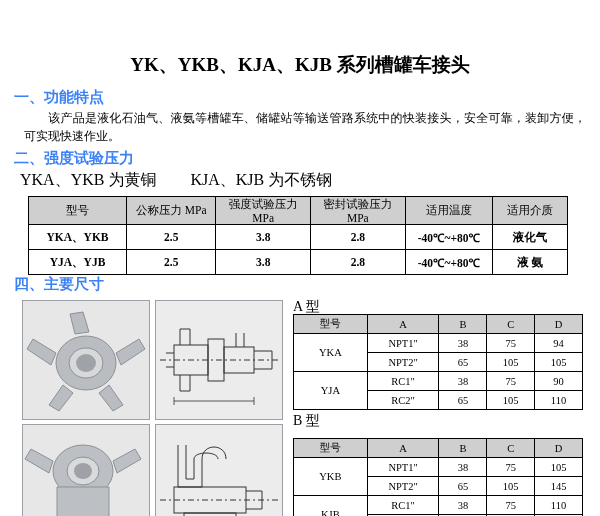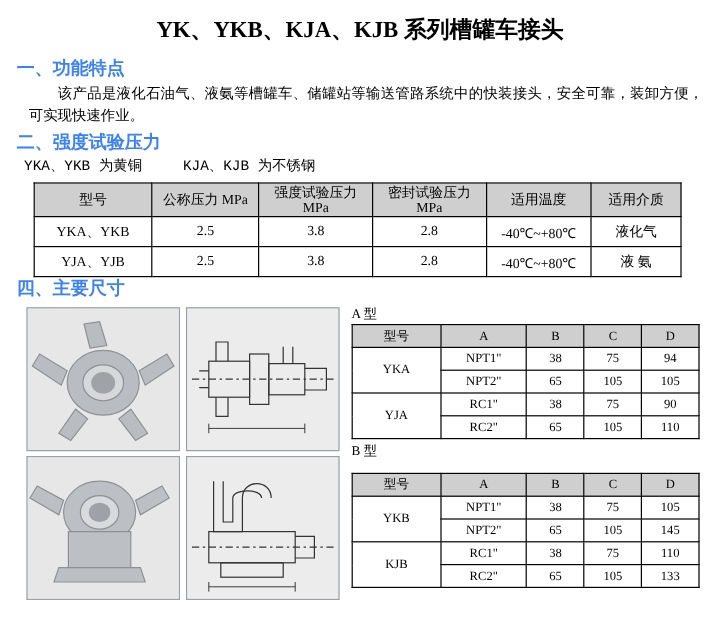--- a/index.html
+++ b/index.html
@@ -16,59 +16,60 @@
   .page { position: relative; width: 600px; height: 516px; }
 
   .title {
     text-align: center;
     font-family: "Liberation Serif", serif;
     font-size: 19px;
     font-weight: bold;
     letter-spacing: 0px;
     padding-top: 12px;
     padding-bottom: 6px;
+    margin-top: 40px;
   }
 
   .sec-head {
     color: #3b82f6;
     font-weight: bold;
     font-size: 15px;
     font-family: "Liberation Sans", sans-serif;
     margin: 4px 0 2px 14px;
   }
   .para {
     font-size: 12px;
     line-height: 18px;
     margin: 0 14px 0 24px;
     text-align: justify;
     font-family: "Liberation Sans", sans-serif;
   }
   .para .indent { padding-left: 24px; display: inline-block; }
 
   .mat-line {
-    font-size: 12px;
+    font-size: 16px;
     margin: 1px 0 0 20px;
-    font-family: Liberation Mono, monospace;
+    font-family: Liberation Serif, serif;
   }
   .mat-line .gap { display: inline-block; width: 34px; }
 
   
   table.params {
     border-collapse: collapse;
     margin: 5px 0 0 28px;
     width: 540px;
     font-size: 11.5px;
     font-family: "Liberation Serif", serif;
   }
   table.params th, table.params td {
     border: 1px solid #000;
     text-align: center;
     height: 25px;
     padding: 0 2px;
-    font-weight: normal;
+    font-weight: bold;
   }
   table.params thead th {
     background: #cfcfcf;
     font-weight: normal;
   }
   table.params th.c0 { width: 105px; }
   table.params th.c1 { width: 97px; }
   table.params th.c2 { width: 103px; }
   table.params th.c3 { width: 103px; }
   table.params th.c4 { width: 90px; }
@@ -85,21 +86,21 @@
     overflow: hidden;
   }
   .img-photo { left: 22px; width: 128px; }
   .img-draw  { left: 155px; width: 128px; }
 
   .photo1 { top: 0px; height: 120px; }
   .photo2 { top: 124px; height: 120px; }
 
   .label-type {
     position: absolute;
-    font-size: 11px;
+    font-size: 14px;
     font-family: "Liberation Serif", serif;
   }
 
   table.dims {
     border-collapse: collapse;
     position: absolute;
     font-size: 10.5px;
     font-family: "Liberation Serif", serif;
     width: 290px;
   }

